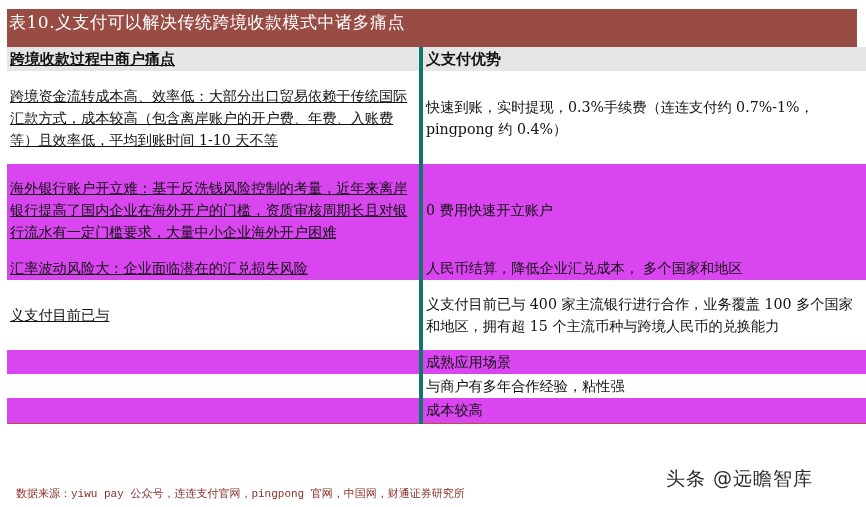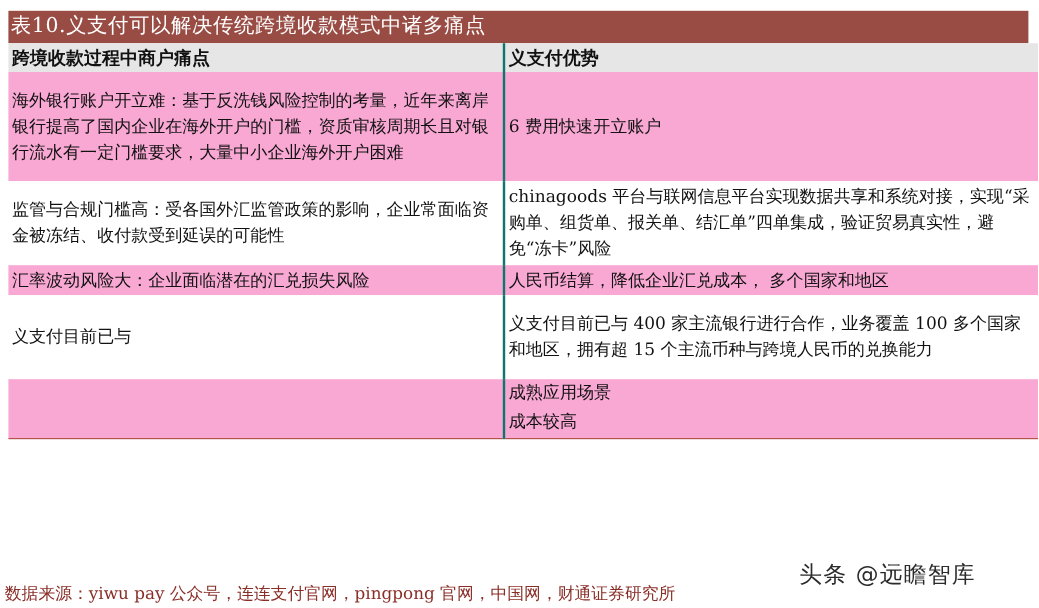--- a/index.html
+++ b/index.html
@@ -1,66 +1,70 @@
 <!DOCTYPE html>
 <html><head>
 <meta charset="utf-8">
 <style>
   html, body { margin: 0; padding: 0; background: #ffffff; }
   body { width: 866px; height: 507px; position: relative; overflow: hidden;
          font-family: "DejaVu Serif", "Liberation Serif", serif; color: #111; }
   .table-wrap { position: absolute; left: 7px; top: 9px; width: 850px; }
-  .title-bar { background: #994c44; color: #ffffff; height: 27px; line-height: 27px;
+  .title-bar { background: #994c44; color: #ffffff; height: 38px; line-height: 27px;
                font-size: 17px; padding-left: 2px; letter-spacing: 0.5px; }
   table { border-collapse: collapse; width: 850px; table-layout: fixed; }
   td { padding: 0 3px; vertical-align: middle; font-size: 14.2px; line-height: 22px;
-       border-left: 2px solid #0f766e; }
+       border-left: 4px solid #0f766e; }
   td:first-child { border-left: none; }
-  tr.gray td { background: #f9a8d4; }
+  tr.gray td { background: #d946ef; }
   tr.white td { background: #ffffff; }
   tr.header td { font-weight: bold; font-size: 15px; height: 24px; background: #e6e6e6; }
-  td.col1 { width: 406px; }
+  td.col1 { width: 406px; text-decoration: underline; }
   td.col2 { width: 438px; }
   .bottom-rule { border-bottom: 1px solid #b5524a; }
-  .source { position: absolute; left: 4px; top: 486px; font-size: 14px; color: #8a2e28; }
+  .source { position: absolute; left: 16px; top: 486px; font-size: 11px; color: #8a2e28; font-family: Liberation Mono, monospace; }
   .watermark { position: absolute; left: 666px; top: 466px; font-size: 19px; color: #2b2b2b;
                font-family: "DejaVu Sans", "Liberation Sans", sans-serif; letter-spacing: 1px;
                text-shadow: 0 0 2px #fff, 0 0 2px #fff; }
 </style>
 </head>
 <body>
 
 <div class="table-wrap">
   <div class="title-bar">表10.义支付可以解决传统跨境收款模式中诸多痛点</div>
   <table>
     <tbody>
         <tr class="header">
       <td class="col1">跨境收款过程中商户痛点</td>
       <td class="col2">义支付优势</td>
     </tr>
+    <tr class="white" style="height:93px">
+      <td class="col1">跨境资金流转成本高、效率低：大部分出口贸易依赖于传统国际汇款方式，成本较高（包含离岸账户的开户费、年费、入账费等）且效率低，平均到账时间 1-10 天不等</td>
+      <td class="col2">快速到账，实时提现，0.3%手续费（连连支付约 0.7%-1%，pingpong 约 0.4%）</td>
+    </tr>
     <tr class="gray" style="height:91px">
       <td class="col1">海外银行账户开立难：基于反洗钱风险控制的考量，近年来离岸银行提高了国内企业在海外开户的门槛，资质审核周期长且对银行流水有一定门槛要求，大量中小企业海外开户困难</td>
-      <td class="col2">6 费用快速开立账户</td>
-    </tr>
-    <tr class="white" style="height:70px">
-      <td class="col1">监管与合规门槛高：受各国外汇监管政策的影响，企业常面临资金被冻结、收付款受到延误的可能性</td>
-      <td class="col2">chinagoods 平台与联网信息平台实现数据共享和系统对接，实现“采购单、组货单、报关单、结汇单”四单集成，验证贸易真实性，避免“冻卡”风险</td>
+      <td class="col2">0 费用快速开立账户</td>
     </tr>
     <tr class="gray" style="height:25px">
       <td class="col1">汇率波动风险大：企业面临潜在的汇兑损失风险</td>
       <td class="col2">人民币结算，降低企业汇兑成本， 多个国家和地区</td>
     </tr>
     <tr class="white" style="height:70px">
       <td class="col1">义支付目前已与</td>
       <td class="col2">义支付目前已与 400 家主流银行进行合作，业务覆盖 100 多个国家和地区，拥有超 15 个主流币种与跨境人民币的兑换能力</td>
     </tr>
     <tr class="gray" style="height:24px">
       <td class="col1"></td>
       <td class="col2">成熟应用场景</td>
     </tr>
+    <tr class="white" style="height:24px">
+      <td class="col1"></td>
+      <td class="col2">与商户有多年合作经验，粘性强</td>
+    </tr>
     <tr class="gray bottom-rule" style="height:25px">
       <td class="col1"></td>
       <td class="col2">成本较高</td>
     </tr>
   </tbody>
     </table>
 </div>
 
 <div class="source">数据来源：yiwu pay 公众号，连连支付官网，pingpong 官网，中国网，财通证券研究所</div>
 <div class="watermark">头条 @远瞻智库</div>

